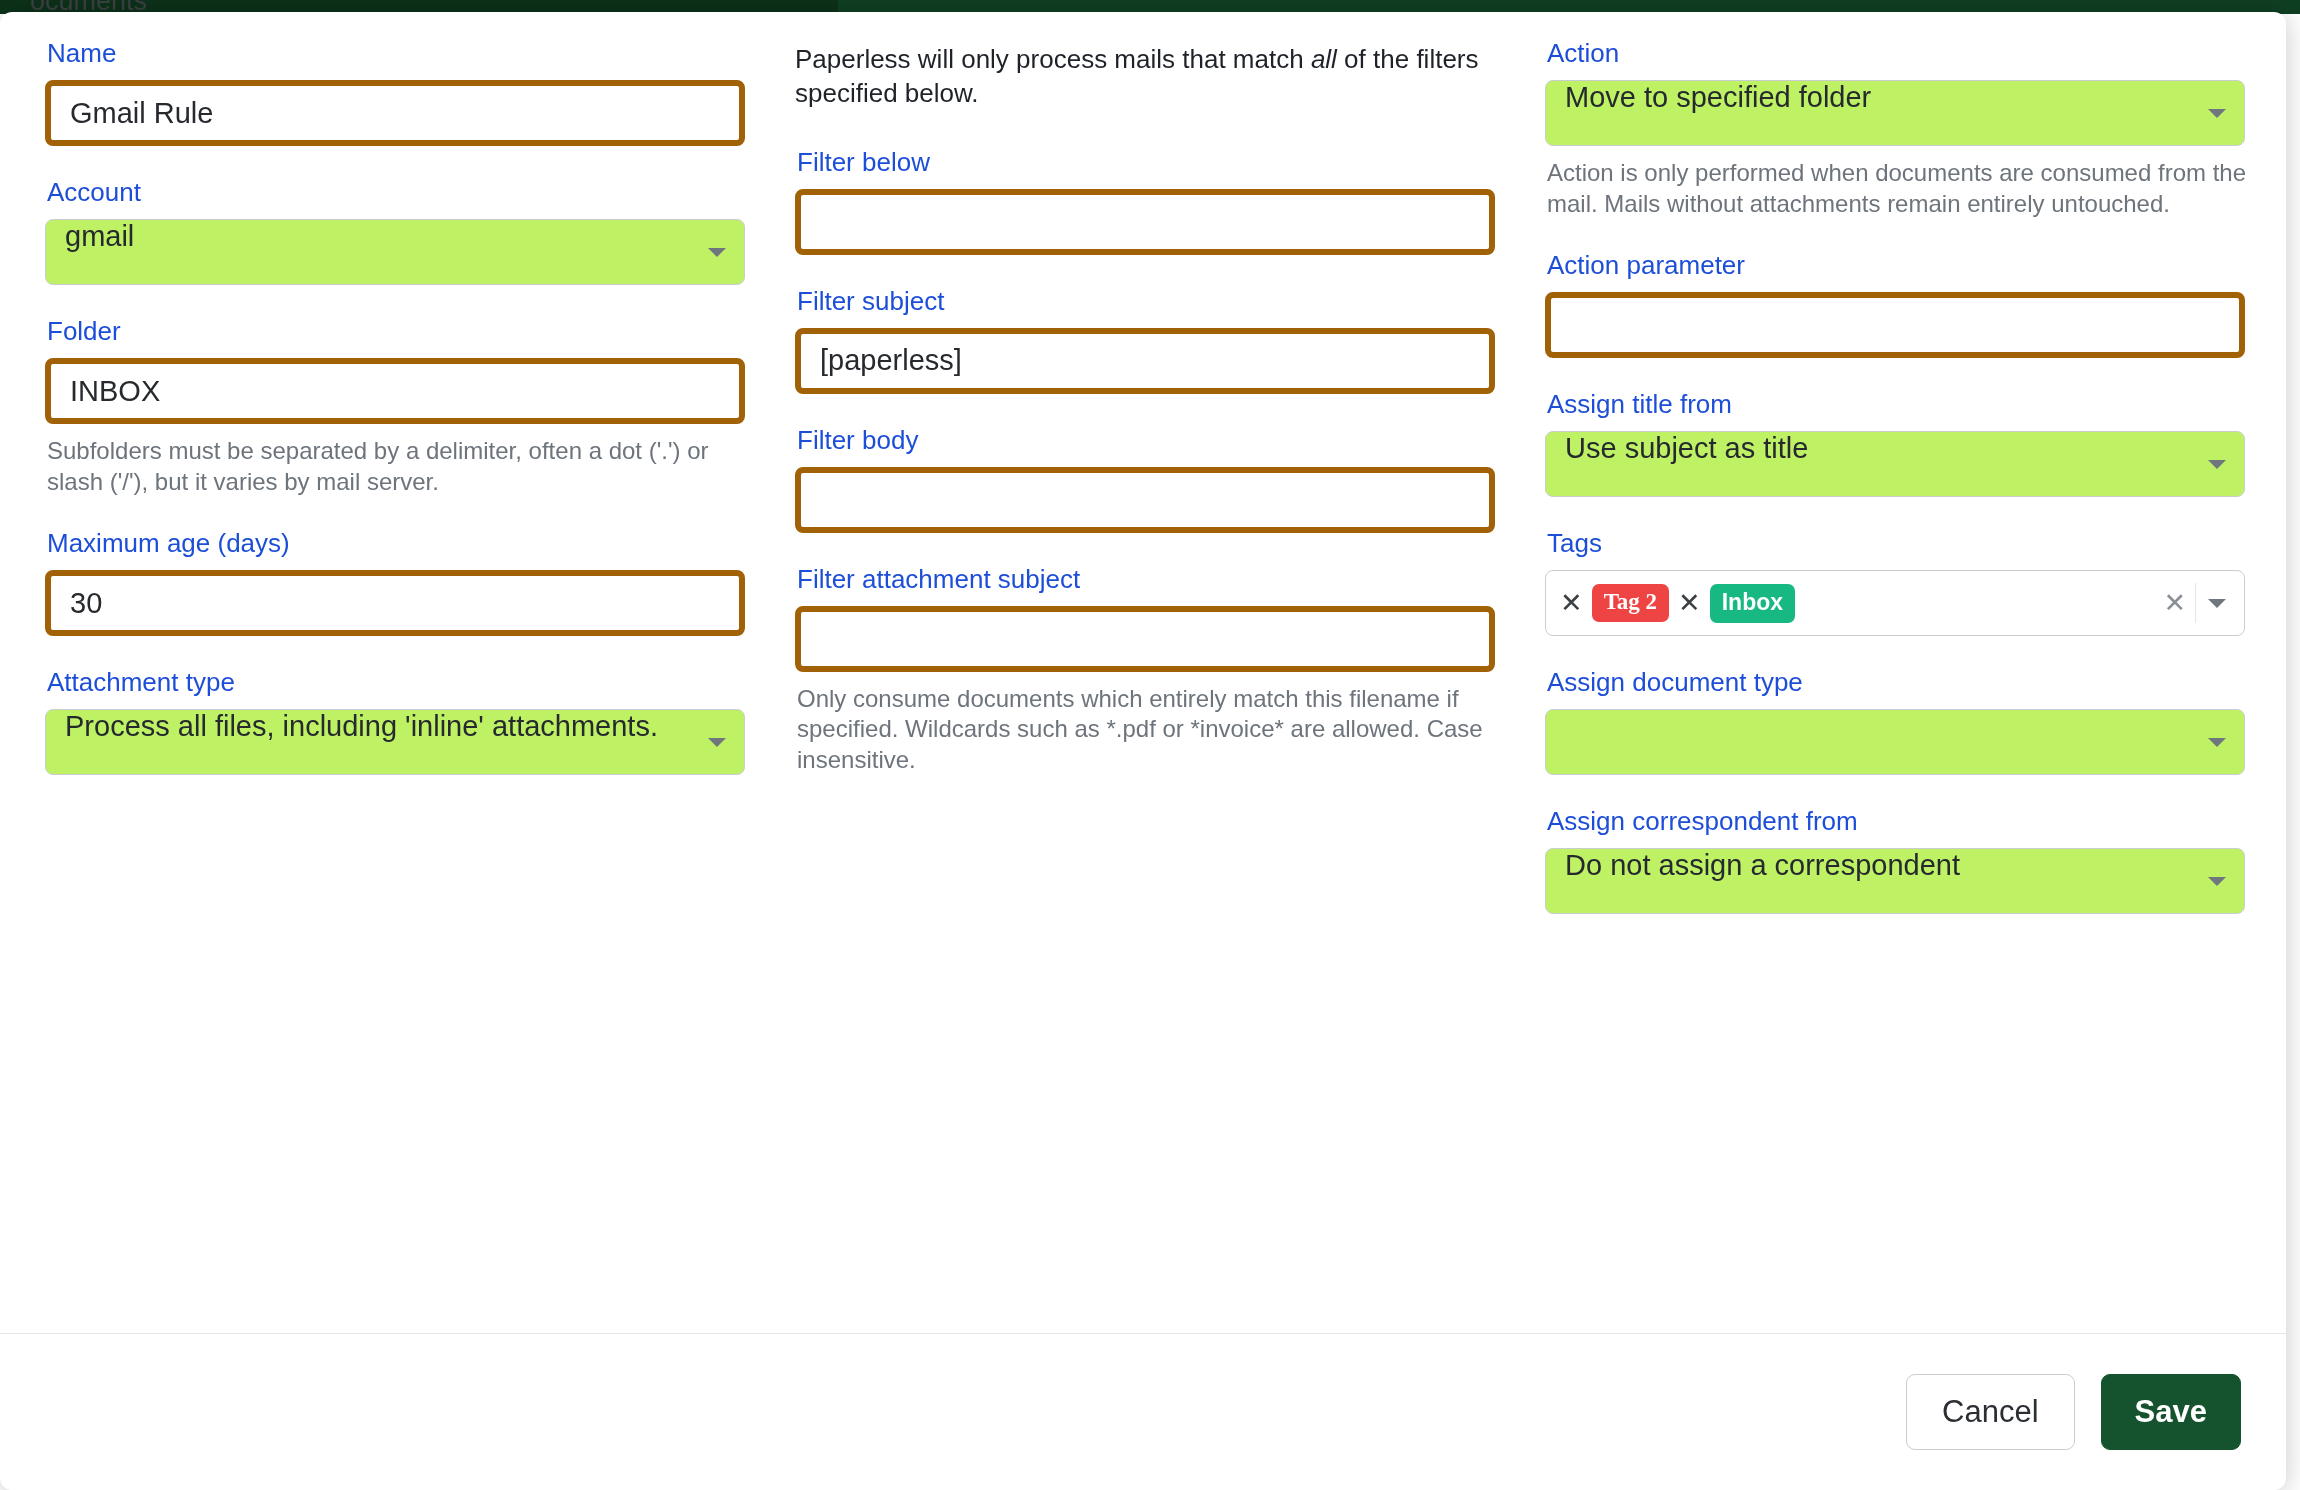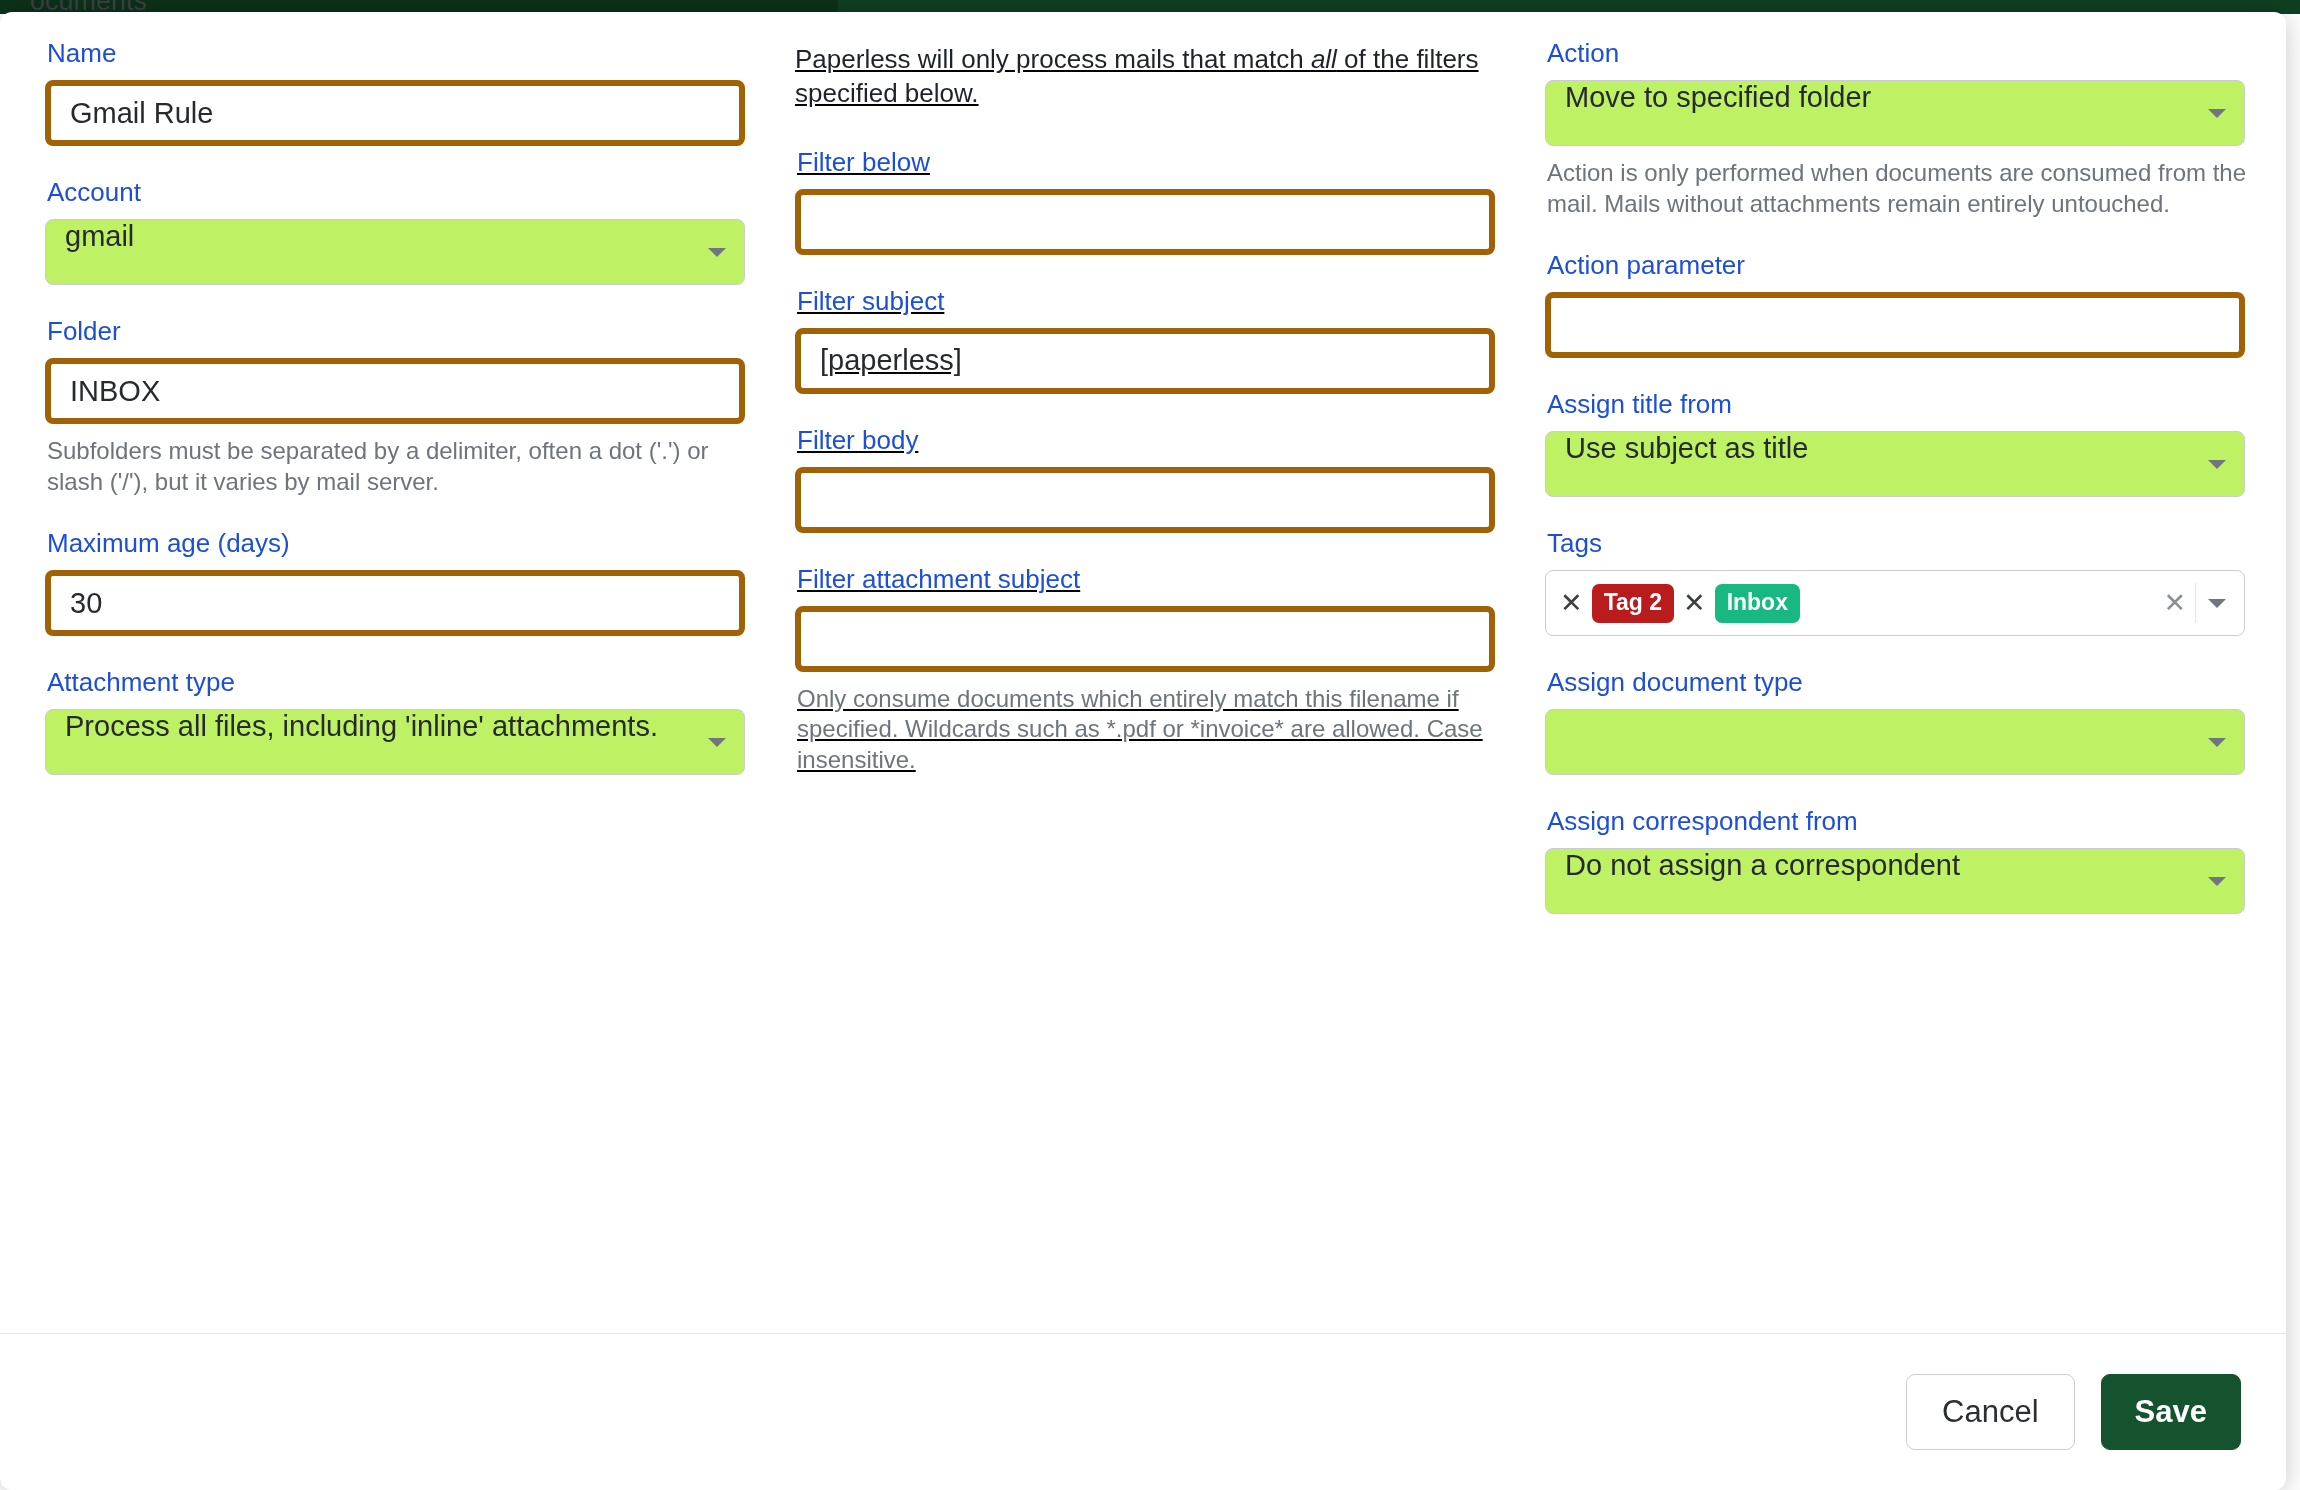--- a/index.html
+++ b/index.html
@@ -93,21 +93,21 @@
     position: relative;
     height: 1185px;
     padding: 26px 45px 0 45px;
     display: flex;
     gap: 50px;
   }
   .col {
     position: relative;
   }
   .col-left  { width: 700px; }
-  .col-mid   { width: 700px; text-decoration: underline; }
+  .col-mid   { width: 700px; }
   .col-right { width: 700px; }
 
   label.fl {
     display: block;
     font-size: 26px;
     color: #1d4ed8;
     margin: 0 0 11px 2px;
   }
   .gap { height: 31px; }
 
@@ -341,21 +341,21 @@
       <div class="select">
         <div class="sel-val">Use subject as title</div>
         <span class="caret"></span>
       </div>
 
       <div class="gap"></div>
       <label class="fl">Tags</label>
       <div class="tag-select">
         <span class="tag-item">
           <span class="tag-x">✕</span>
-          <span class="tag-pill" style="background: #b91c1c;">Tag 2</span>
+          <span class="tag-pill" style="background: #ef4444; font-family: Liberation Serif, serif;">Tag 2</span>
         </span>
         <span class="tag-item">
           <span class="tag-x">✕</span>
           <span class="tag-pill" style="background: rgb(23, 184, 129);">Inbox</span>
         </span>
         <span class="clear-x">✕</span>
         <span class="sep-bar"></span>
         <span class="caret"></span>
       </div>
 

